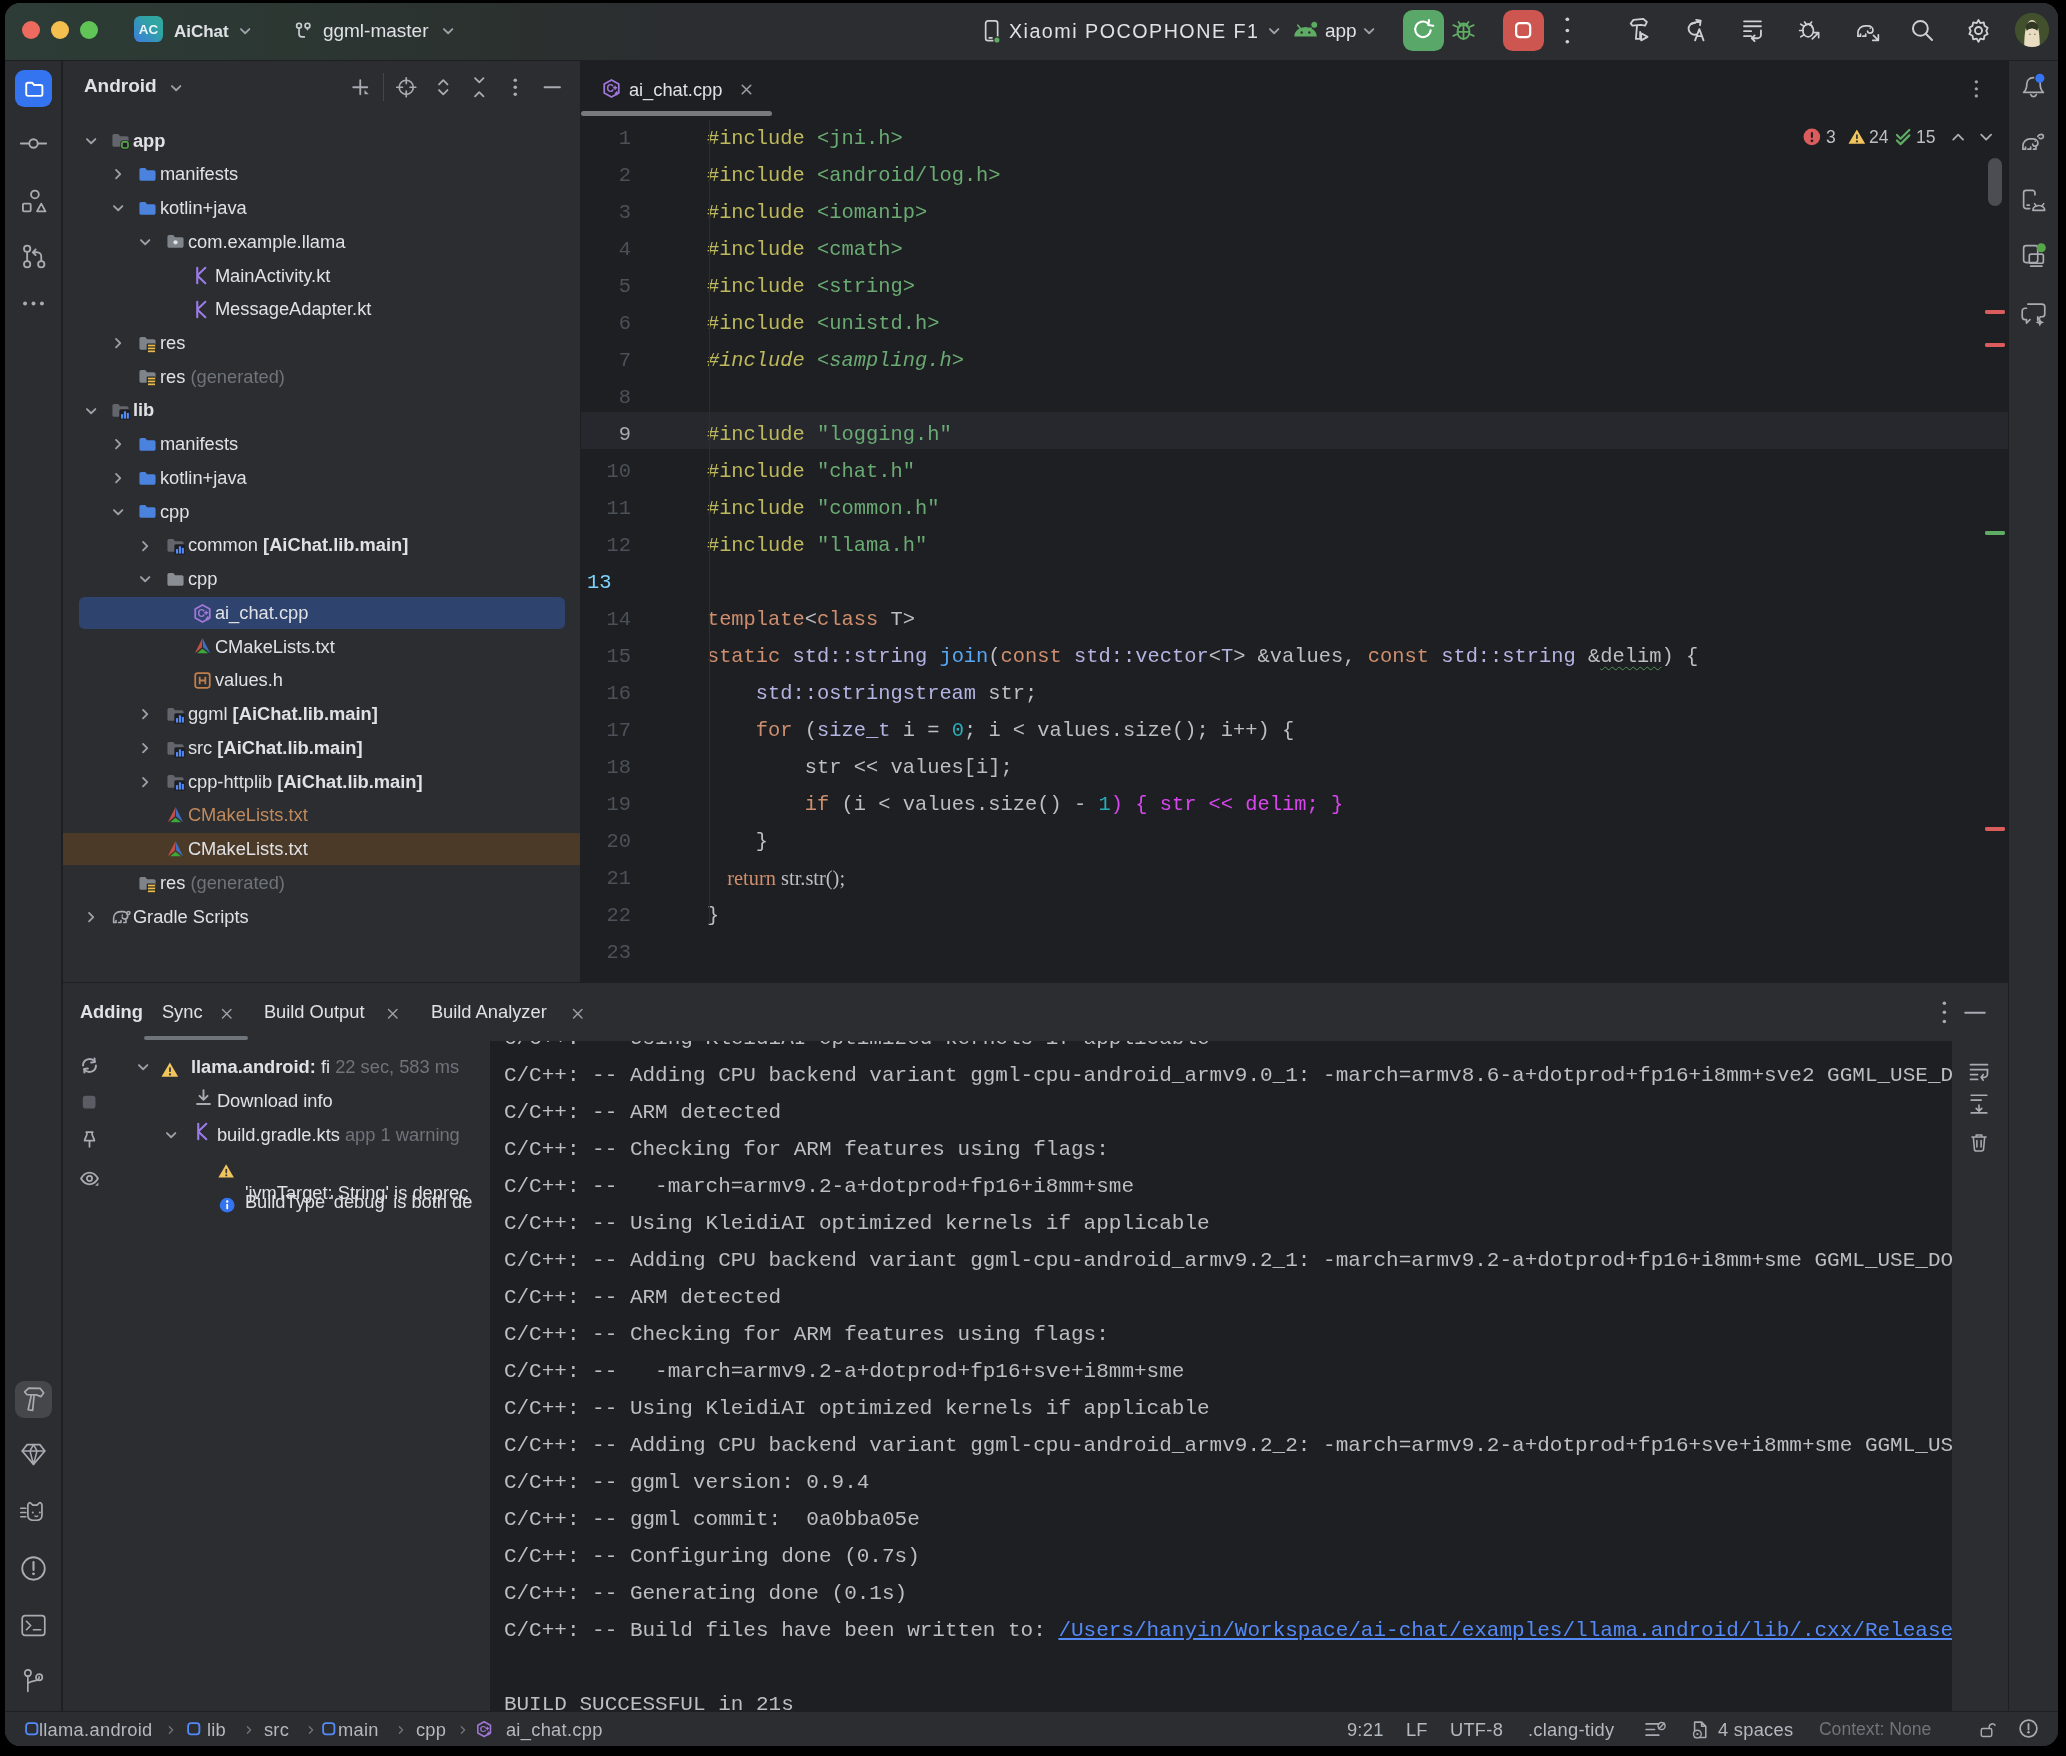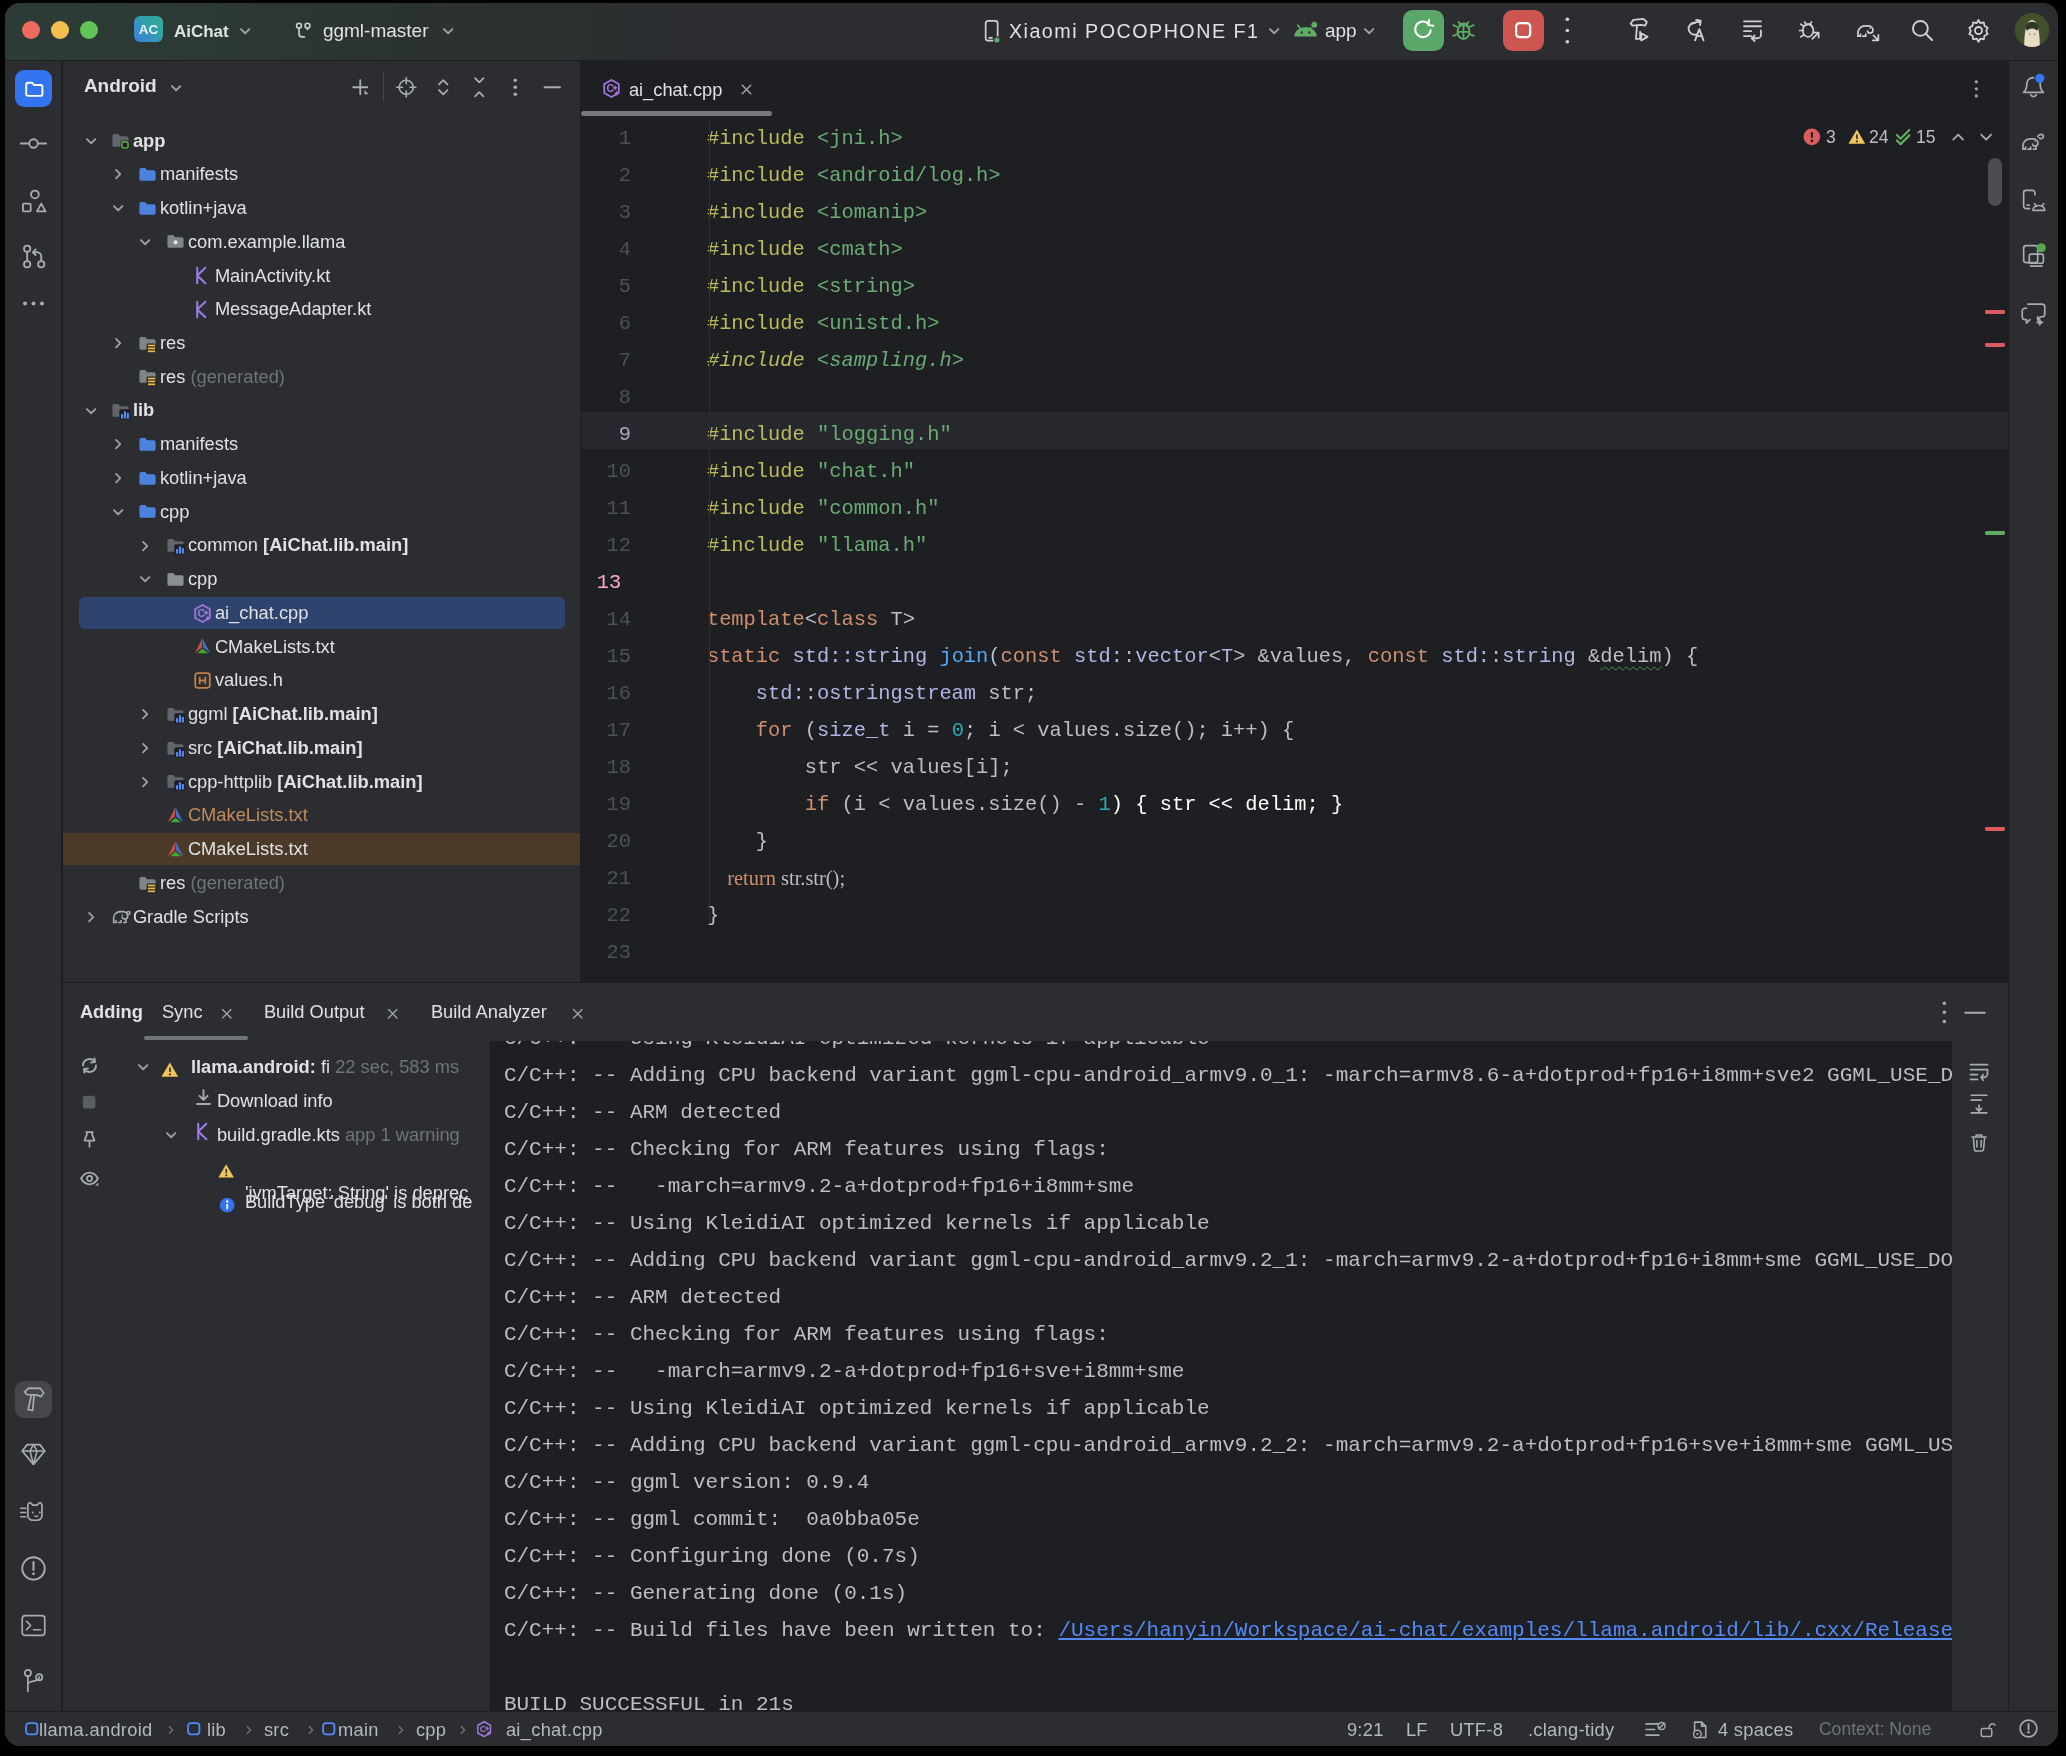--- a/index.html
+++ b/index.html
@@ -601,21 +601,21 @@
       <div style="height:37px;line-height:37px;color:#4b5059;text-align:right;">3</div>
       <div style="height:37px;line-height:37px;color:#4b5059;text-align:right;">4</div>
       <div style="height:37px;line-height:37px;color:#4b5059;text-align:right;">5</div>
       <div style="height:37px;line-height:37px;color:#4b5059;text-align:right;">6</div>
       <div style="height:37px;line-height:37px;color:#4b5059;text-align:right;">7</div>
       <div style="height:37px;line-height:37px;color:#4b5059;text-align:right;">8</div>
       <div style="height:37px;line-height:37px;color:#a8abb2;text-align:right;">9</div>
       <div style="height:37px;line-height:37px;color:#4b5059;text-align:right;">10</div>
       <div style="height:37px;line-height:37px;color:#4b5059;text-align:right;">11</div>
       <div style="height:37px;line-height:37px;color:#4b5059;text-align:right;">12</div>
-      <div style="height:37px;line-height:37px;color:#f9a8d4;text-align:center;">13</div>
+      <div style="height:37px;line-height:37px;color:#7dd3fc;text-align:left;">13</div>
       <div style="height:37px;line-height:37px;color:#4b5059;text-align:right;">14</div>
       <div style="height:37px;line-height:37px;color:#4b5059;text-align:right;">15</div>
       <div style="height:37px;line-height:37px;color:#4b5059;text-align:right;">16</div>
       <div style="height:37px;line-height:37px;color:#4b5059;text-align:right;">17</div>
       <div style="height:37px;line-height:37px;color:#4b5059;text-align:right;">18</div>
       <div style="height:37px;line-height:37px;color:#4b5059;text-align:right;">19</div>
       <div style="height:37px;line-height:37px;color:#4b5059;text-align:right;">20</div>
       <div style="height:37px;line-height:37px;color:#4b5059;text-align:right;">21</div>
       <div style="height:37px;line-height:37px;color:#4b5059;text-align:right;">22</div>
       <div style="height:37px;line-height:37px;color:#4b5059;text-align:right;">23</div>
@@ -632,21 +632,21 @@
       <div style="height:37px;line-height:37px;white-space:pre;"><span style="color:#bdb95c">#include</span> <span style="color:#6aab73">"logging.h"</span></div>
       <div style="height:37px;line-height:37px;white-space:pre;"><span style="color:#bdb95c">#include</span> <span style="color:#6aab73">"chat.h"</span></div>
       <div style="height:37px;line-height:37px;white-space:pre;"><span style="color:#bdb95c">#include</span> <span style="color:#6aab73">"common.h"</span></div>
       <div style="height:37px;line-height:37px;white-space:pre;"><span style="color:#bdb95c">#include</span> <span style="color:#6aab73">"llama.h"</span></div>
       <div style="height:37px;line-height:37px;white-space:pre;">&nbsp;</div>
       <div style="height:37px;line-height:37px;white-space:pre;"><span style="color:#cf8e6d">template</span><span style="color:#bcbec4">&lt;</span><span style="color:#cf8e6d">class</span><span style="color:#bcbec4"> T&gt;</span></div>
       <div style="height:37px;line-height:37px;white-space:pre;"><span style="color:#cf8e6d">static </span><span style="color:#b3b4e2">std::string </span><span style="color:#57a8f5">join</span><span style="color:#bcbec4">(</span><span style="color:#cf8e6d">const </span><span style="color:#b3b4e2">std::vector</span><span style="color:#bcbec4">&lt;</span><span style="color:#b3b4e2">T</span><span style="color:#bcbec4">&gt; &amp;values, </span><span style="color:#cf8e6d">const </span><span style="color:#b3b4e2">std::string </span><span style="color:#bcbec4">&amp;</span><span style="color:#bcbec4;text-decoration:underline wavy #4e9157 1.1px;text-underline-offset:4.2px;">delim</span><span style="color:#bcbec4">) {</span></div>
       <div style="height:37px;line-height:37px;white-space:pre;"><span style="color:#b3b4e2">    std::ostringstream</span><span style="color:#bcbec4"> str;</span></div>
       <div style="height:37px;line-height:37px;white-space:pre;"><span style="color:#cf8e6d">    for </span><span style="color:#bcbec4">(</span><span style="color:#b3b4e2">size_t</span><span style="color:#bcbec4"> i = </span><span style="color:#2aacb8">0</span><span style="color:#bcbec4">; i &lt; values.size(); i++) {</span></div>
       <div style="height:37px;line-height:37px;white-space:pre;"><span style="color:#bcbec4">        str &lt;&lt; values[i];</span></div>
-      <div style="height:37px;line-height:37px;white-space:pre;"><span style="color:#cf8e6d">        if </span><span style="color:#bcbec4">(i &lt; values.size() - </span><span style="color:#2aacb8">1</span><span style="color:#ffffff">) { str &lt;&lt; delim; }</span></div>
+      <div style="height:37px;line-height:37px;white-space:pre;"><span style="color:#cf8e6d">        if </span><span style="color:#bcbec4">(i &lt; values.size() - </span><span style="color:#2aacb8">1</span><span style="color:#d946ef">) { str &lt;&lt; delim; }</span></div>
       <div style="height:37px;line-height:37px;white-space:pre;"><span style="color:#bcbec4">    }</span></div>
       <div style="height:37px;line-height:37px;white-space:pre;font-family:Liberation Serif, serif;"><span style="color:#cf8e6d">    return</span><span style="color:#bcbec4"> str.str();</span></div>
       <div style="height:37px;line-height:37px;white-space:pre;"><span style="color:#bcbec4">}</span></div>
       <div style="height:37px;line-height:37px;white-space:pre;">&nbsp;</div>
     </div>
 <div class="abs" style="left:704px;top:117px;width:0.7px;height:804px;background:#2c2e32;"></div>
 <div class="abs" style="left:1797px;top:124px;">
       <svg width="19.7" height="19.7" viewBox="0 0 26 26" fill="none" style="">
         <circle cx="13" cy="13" r="11" fill="#db5c5c"></circle>
         <rect x="11.7" y="6.5" width="2.7" height="8" rx="1.3" fill="#1e1f22"></rect>

